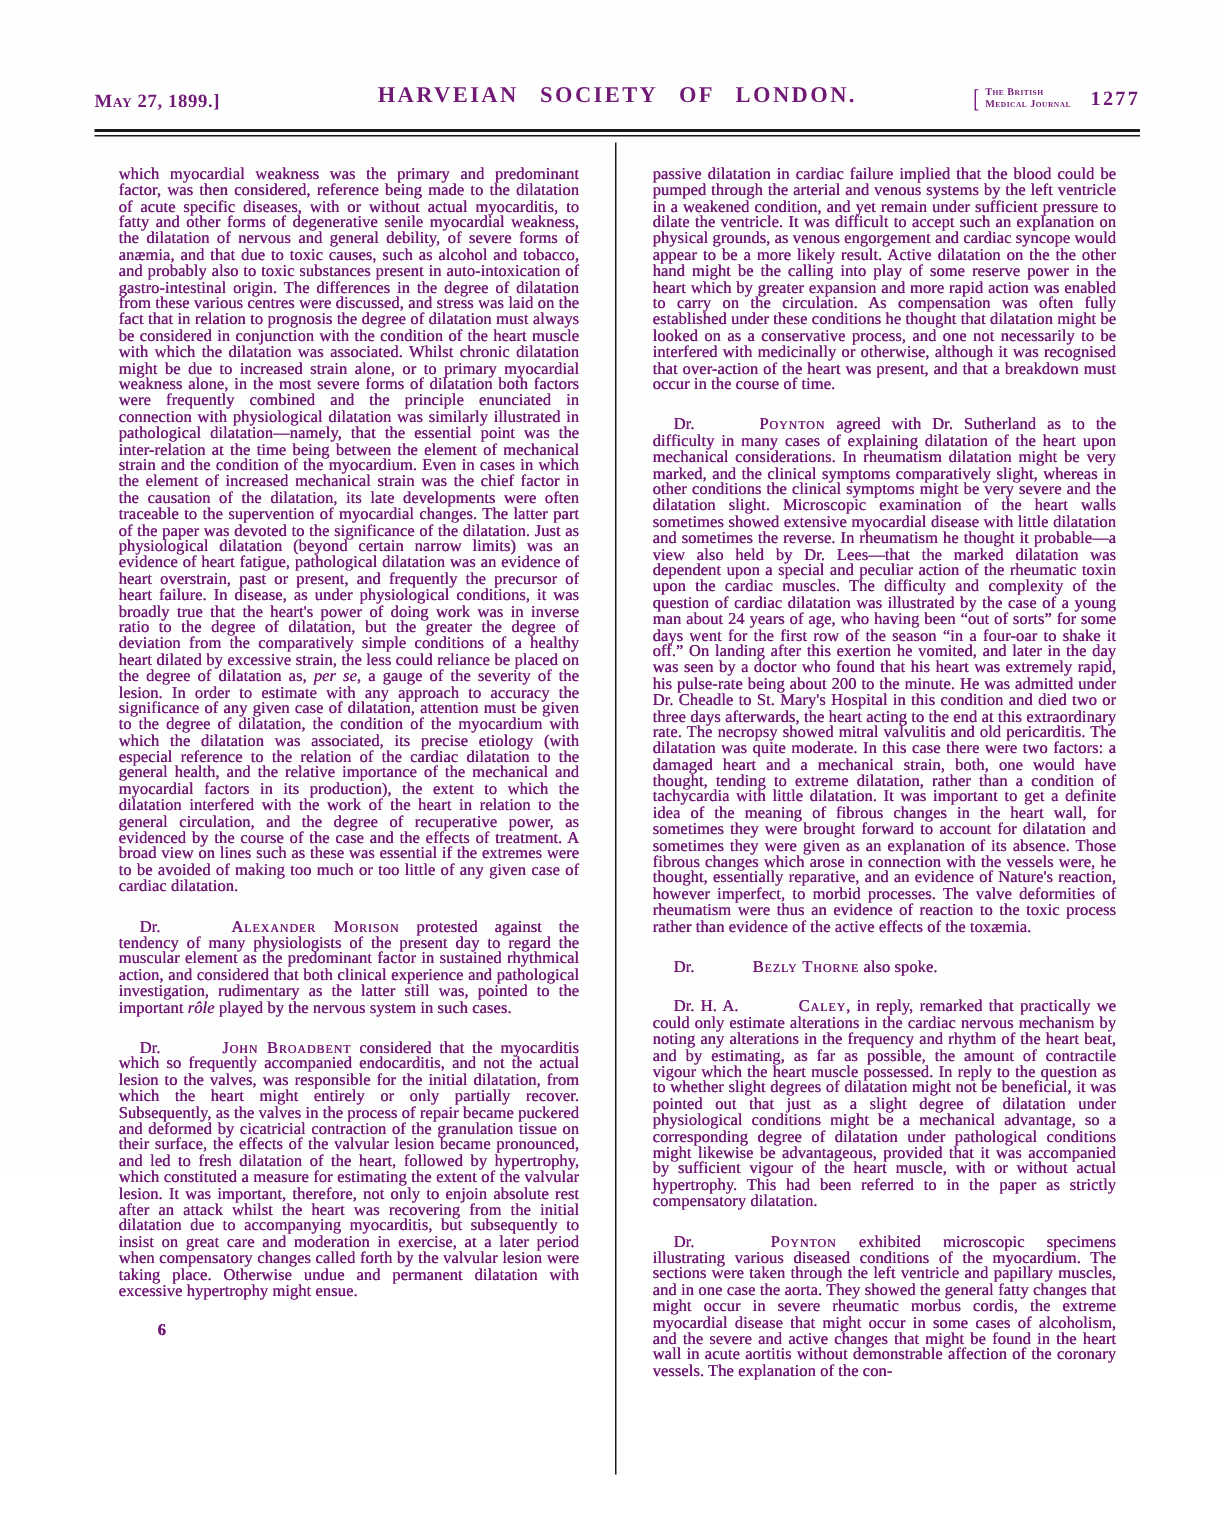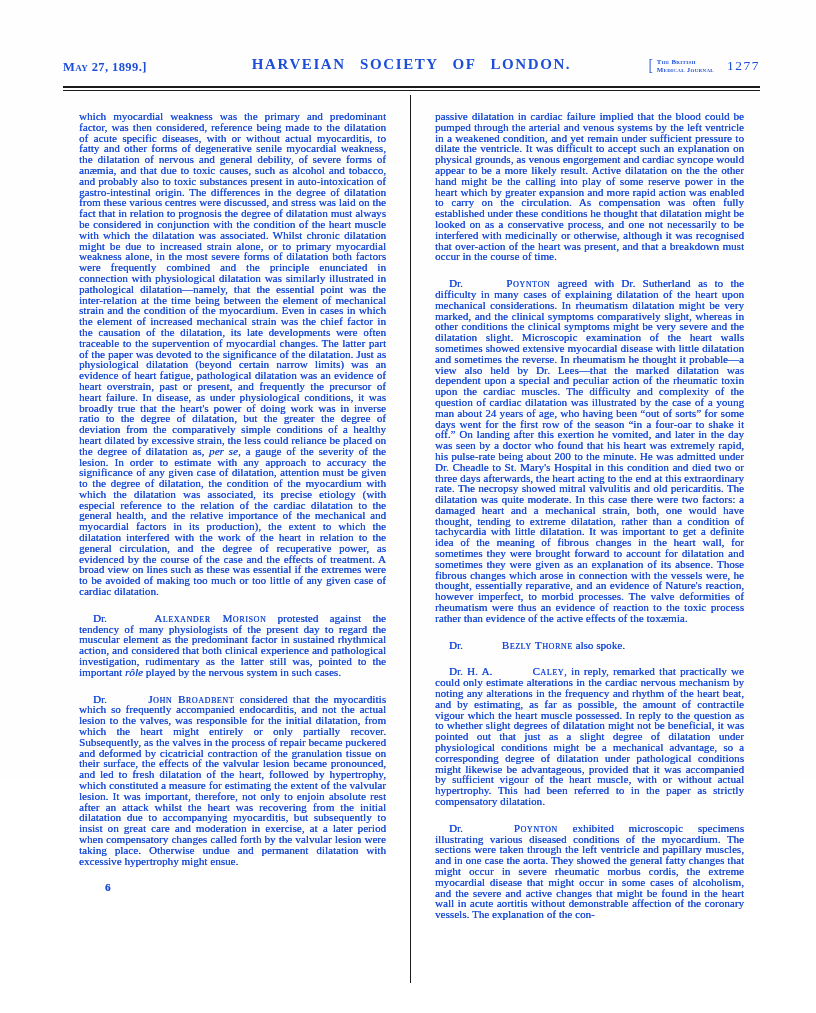--- a/index.html
+++ b/index.html
@@ -3,21 +3,21 @@
 <meta charset="utf-8">
 <style>
   * { margin: 0; padding: 0; box-sizing: border-box; }
   html, body { background: #ffffff; }
   body { width: 816px; height: 1013px; overflow: hidden; }
 
   .page {
     position: relative;
     width: 816px; height: 780px;
     background: #fefefe;
-    color: #1d4ed8;
+    color: #701a75;
     font-family: "Liberation Serif", "DejaVu Serif", serif;
   }
 
   
   .header {
     position: absolute; top: 56px; left: 63px; width: 697px;
     display: flex; justify-content: space-between; align-items: baseline;
   }
   .issue-date {
     font-variant: small-caps; font-weight: 700;
@@ -31,21 +31,21 @@
   .journal-ref {
     display: flex; align-items: center; gap: 3px; white-space: nowrap;
     position: relative; z-index: 1; background: #fefefe; padding-left: 6px;
   }
   .journal-bracket { font-size: 17px; font-weight: 400; transform: scaleX(.7); }
   .journal-name {
     font-variant: small-caps; font-weight: 700;
     font-size: 6.8px; line-height: 1.25; letter-spacing: 0.3px;
   }
   .page-number {
-    font-weight: 400; font-size: 13.5px; letter-spacing: 1.5px; margin-left: 10px;
+    font-weight: 700; font-size: 13.5px; letter-spacing: 1.5px; margin-left: 10px;
   }
 
   
   .rule-thick { position: absolute; top: 86px; left: 63px; width: 697px; height: 2px; background: #1b1b1b; }
   .rule-thin  { position: absolute; top: 90px; left: 63px; width: 697px; height: 1px; background: #1b1b1b; }
 
   
   .columns {
     position: absolute; top: 95px; left: 63px; width: 697px;
     display: flex;

